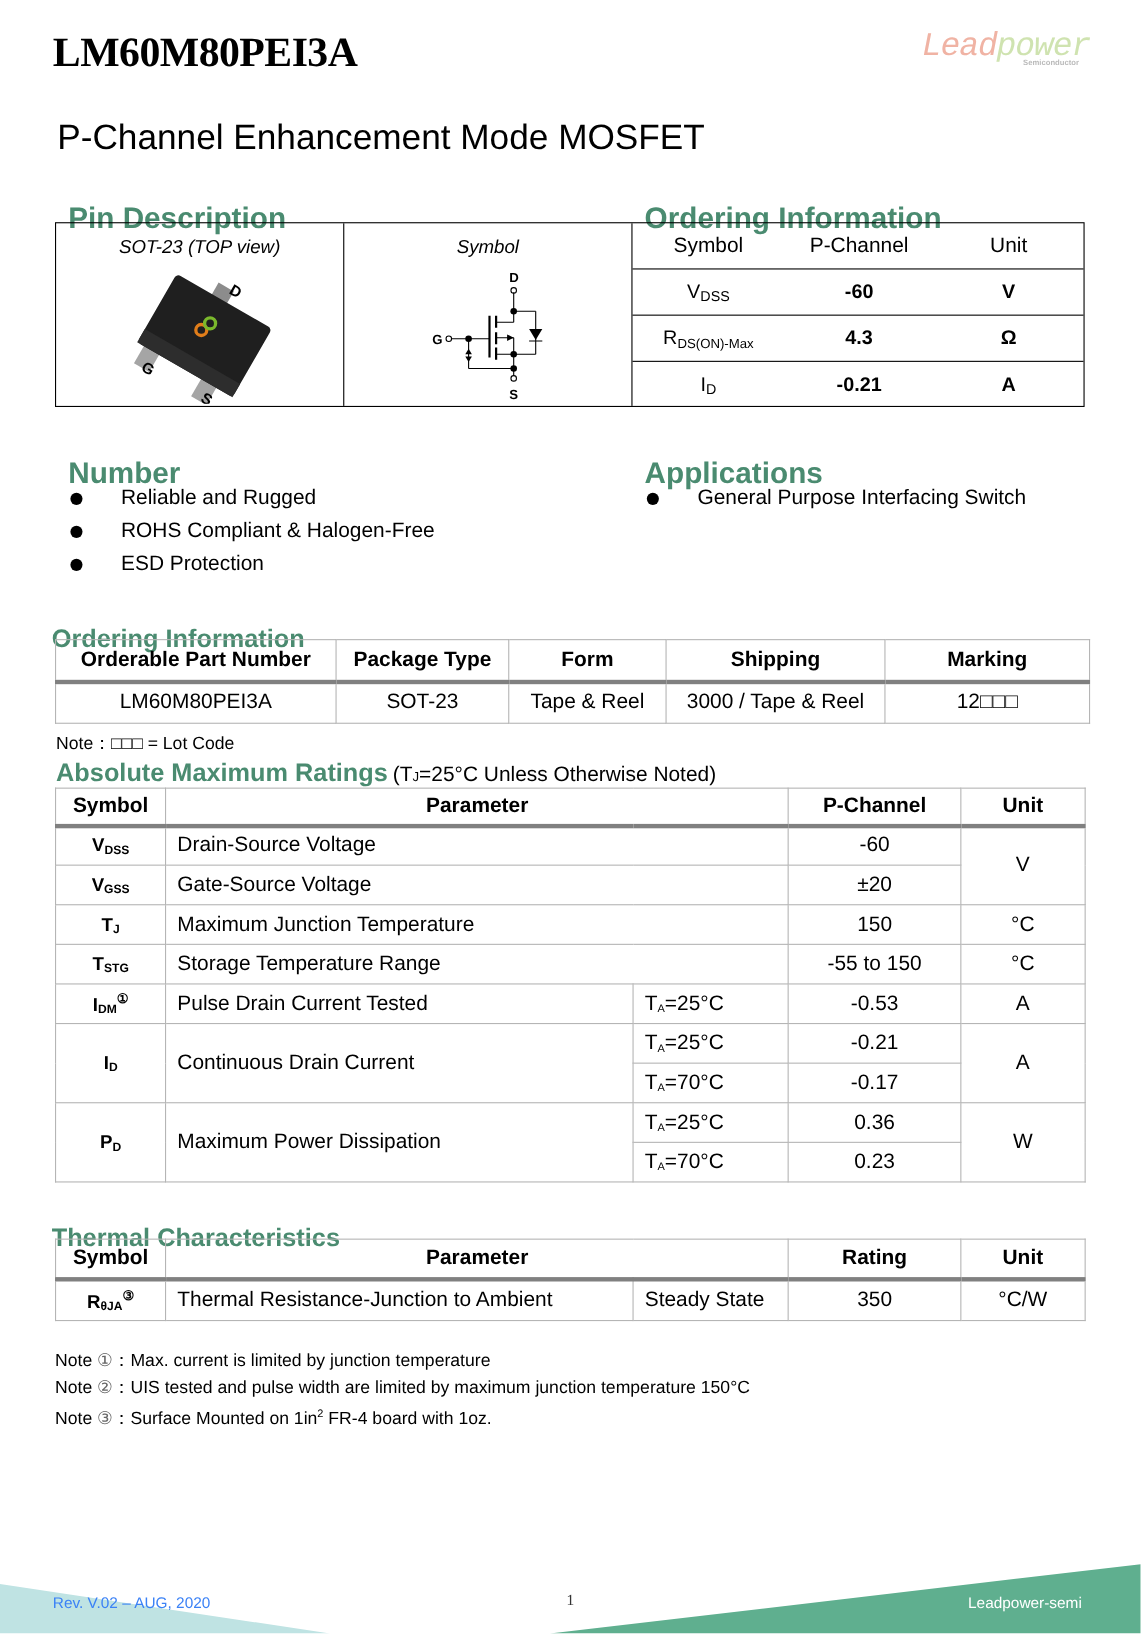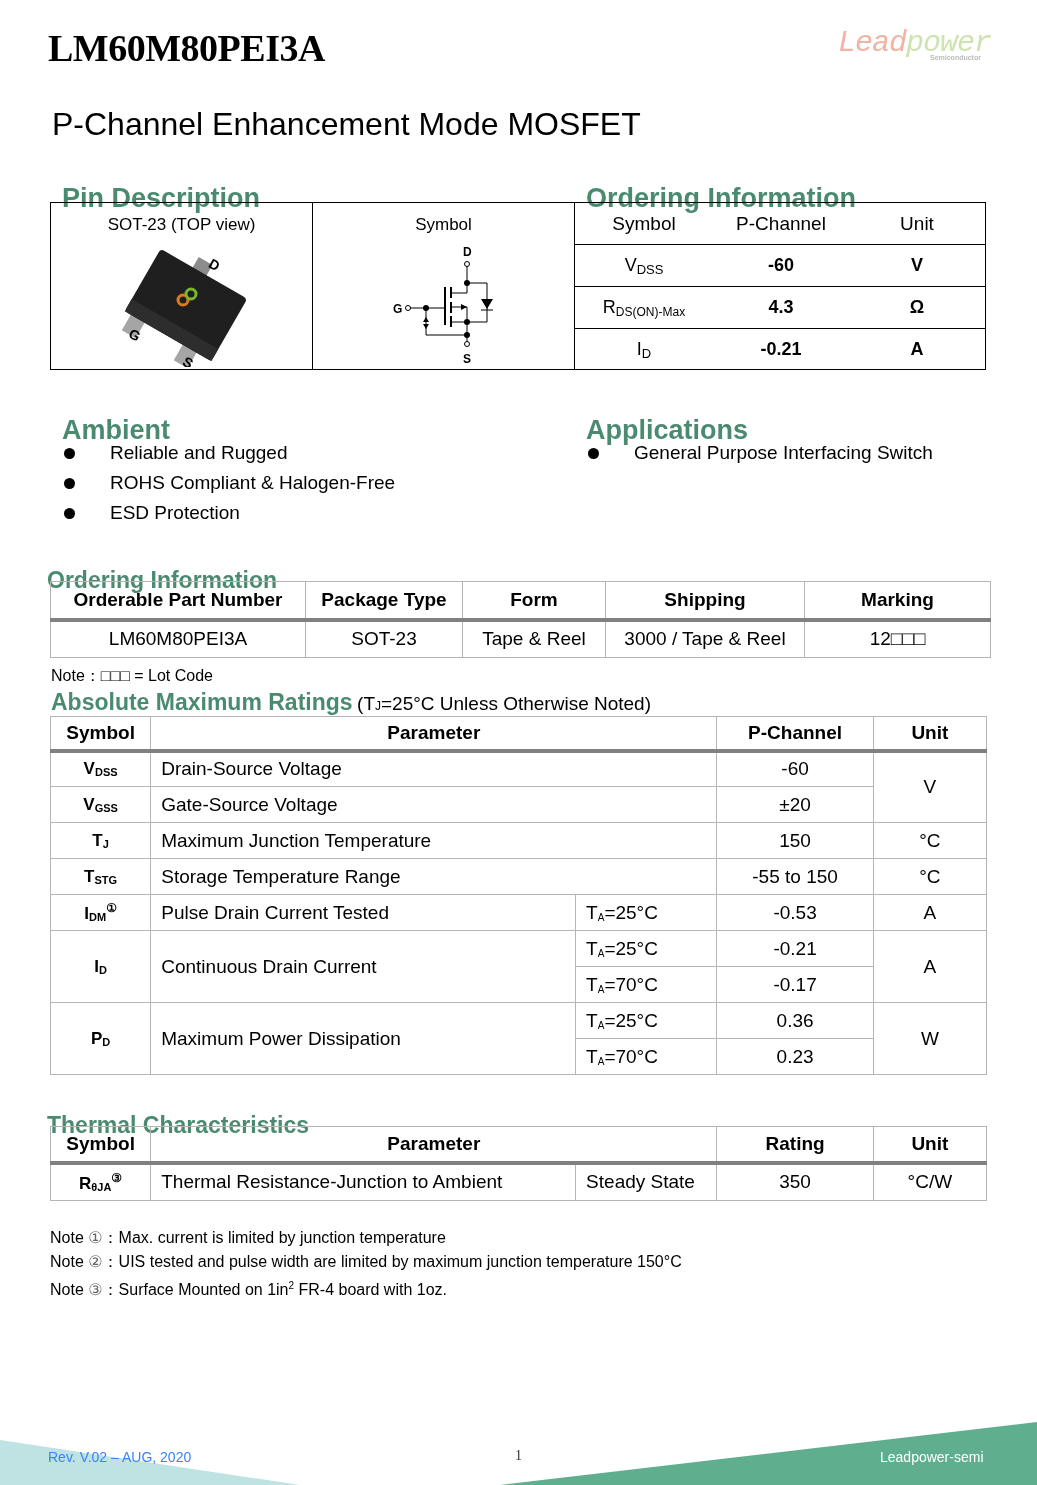--- a/index.html
+++ b/index.html
@@ -13,21 +13,21 @@
   .subtitle { left: 52px; top: 106px; font-size: 32px; font-weight: normal; }
   .sec { color: #4a8b70; font-weight: bold; margin-top: 12px; }
   .sec-lg { font-size: 27px; }
   .sec-md { font-size: 23px; }
 
   
   .pin-box { left: 50px; top: 202px; width: 936px; height: 168px; border: 1px solid #000; box-sizing: border-box; }
   .pin-col { position: absolute; top: 0; height: 100%; box-sizing: border-box; }
   .pin-col1 { left: 0; width: 262px; border-right: 1px solid #000; }
   .pin-col2 { left: 262px; width: 262px; border-right: 1px solid #000; }
-  .pin-cap { position: absolute; top: 12px; width: 100%; text-align: center; font-size: 17px; }
+  .pin-cap { position: absolute; top: 12px; width: 100%; text-align: center; font-size: 17px; font-style: italic; }
   .ord-tbl { position: absolute; left: 524px; top: 0; width: 410px; height: 100%; }
   .ord-row { position: absolute; left: 0; width: 100%; display: flex; align-items: center; border-bottom: 1px solid #000; box-sizing: border-box; }
   .ord-row:last-child { border-bottom: none; }
   .ord-row > div { text-align: center; }
   .oc1 { width: 138px; } .oc2 { width: 136px; } .oc3 { width: 136px; }
 
   
   .list { font-size: 19px; }
   .list-item { display: flex; align-items: center; height: 30px; text-align: center; }
   .bullet { width: 11px; height: 11px; border-radius: 50%; background: #000; margin-left: 14px; margin-right: 35px; }
@@ -141,21 +141,21 @@
       <div class="oc3" style="font-weight:bold">Ω</div>
     </div>
     <div class="ord-row" style="top:126px;height:40px;font-size:18px">
       <div class="oc1"><span>I</span><span style="font-size:13px;position:relative;top:3px">D</span></div>
       <div class="oc2" style="font-weight:bold">-0.21</div>
       <div class="oc3" style="font-weight:bold">A</div>
     </div>
   </div>
 </div>
 
-<div class="abs sec sec-lg" style="left:62px;top:403px">Ambient</div>
+<div class="abs sec sec-lg" style="left:62px;top:403px">Number</div>
 <div class="abs list" style="left:50px;top:438px">
   <div class="list-item">
       <span class="bullet"></span>
       <span>Reliable and Rugged</span>
     </div>
   <div class="list-item">
       <span class="bullet"></span>
       <span>ROHS Compliant &amp; Halogen-Free</span>
     </div>
   <div class="list-item">

